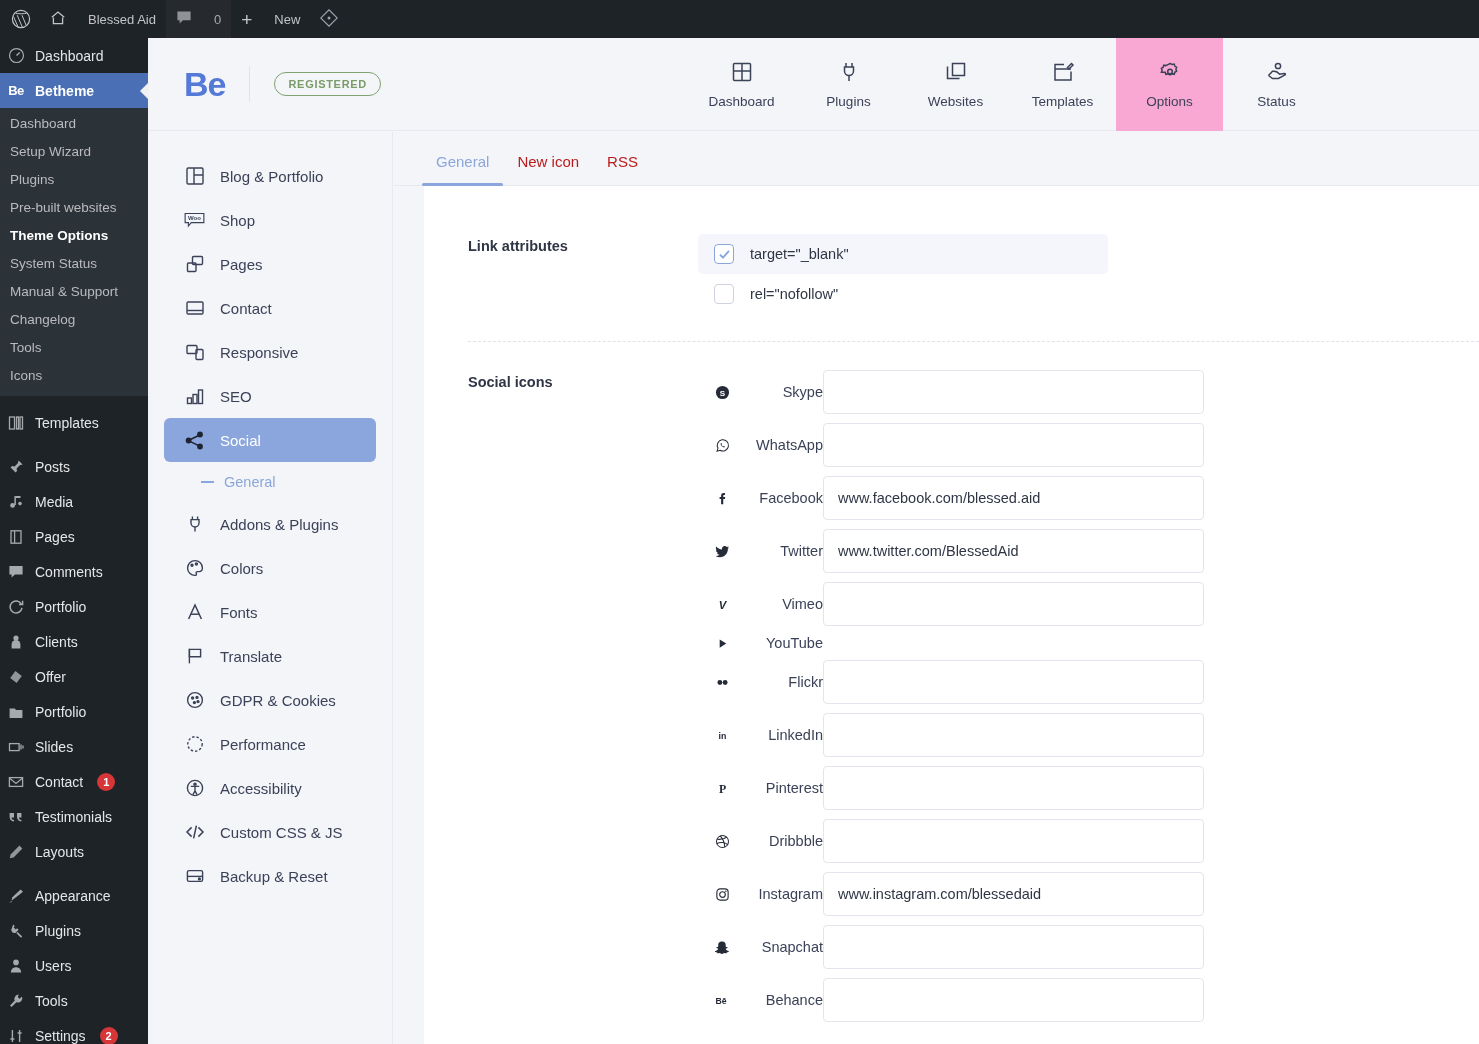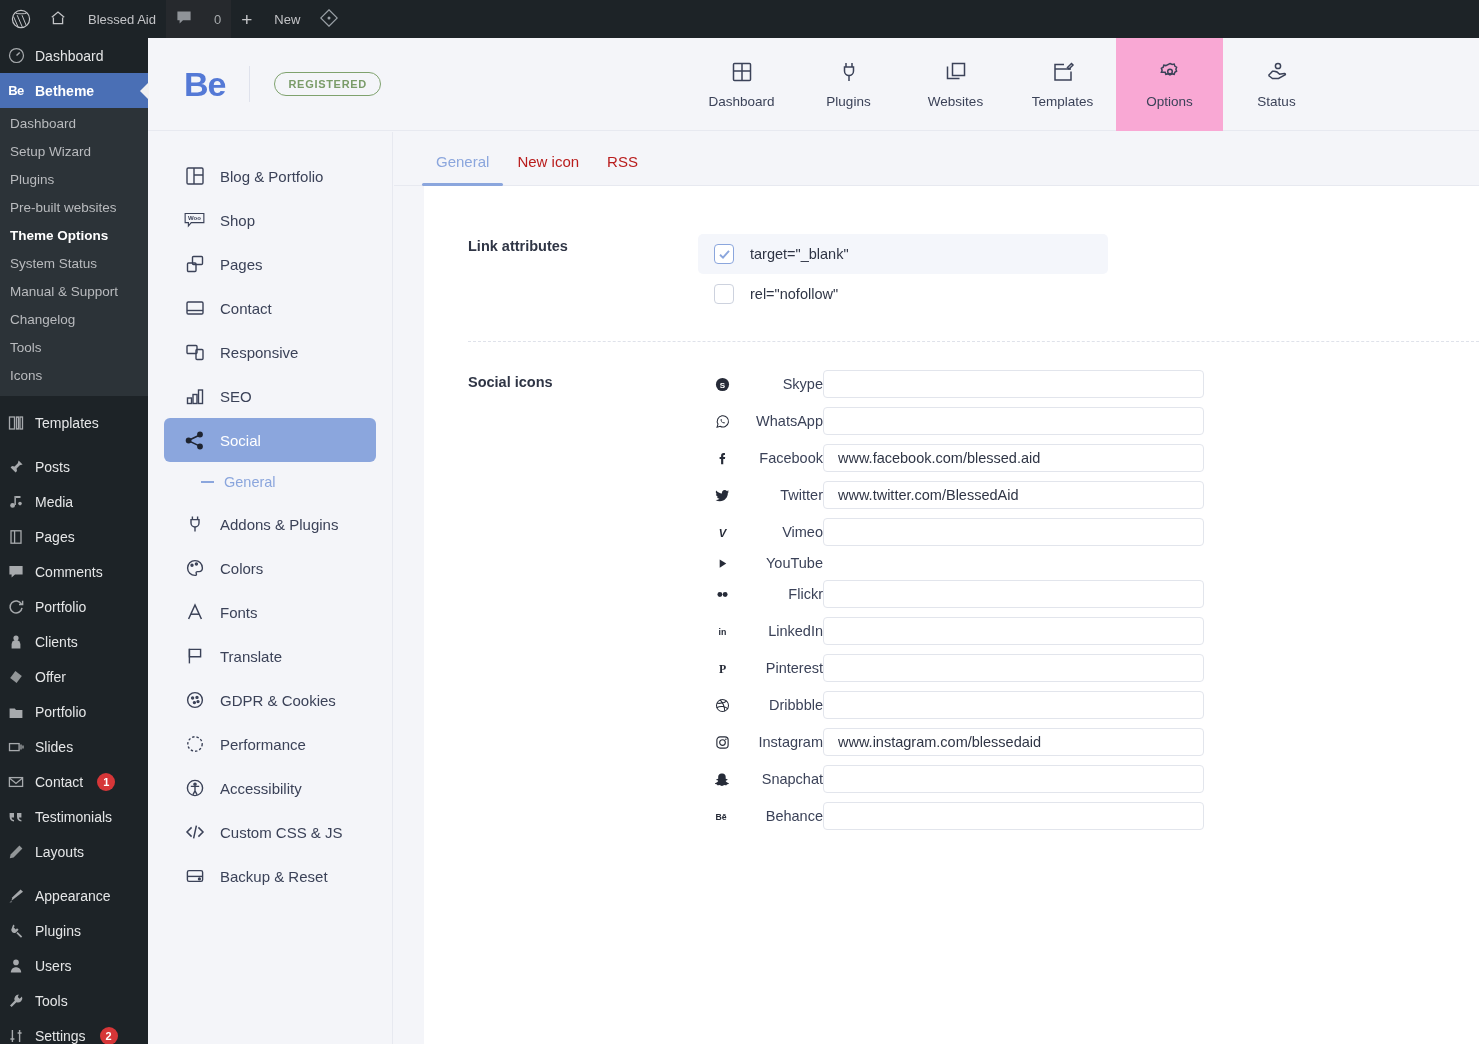--- a/index.html
+++ b/index.html
@@ -214,21 +214,21 @@
     gap: 9px;
     font-size: 14.5px; color:#3b4258;
   }
   .soc-label .sico {
     width: 17px; flex:0 0 17px;
     display:flex; align-items:center; justify-content:center;
     color:#262b38;
   }
   .soc-label .sname { width: 83px; text-align:right; }
   .soc-input {
-    width: 381px; height: 28px;
+    width: 381px; height: 44px;
     border: 1px solid #e2e5ec; border-radius: 4px;
     background:#fff; font-family:"Liberation Sans", sans-serif;
     font-size: 14.5px; color:#2f3545;
     padding: 0 14px; outline:none;
   }
   .soc-input::placeholder { color:#b9bec9; }
 </style>
 </head>
 <body>
 

